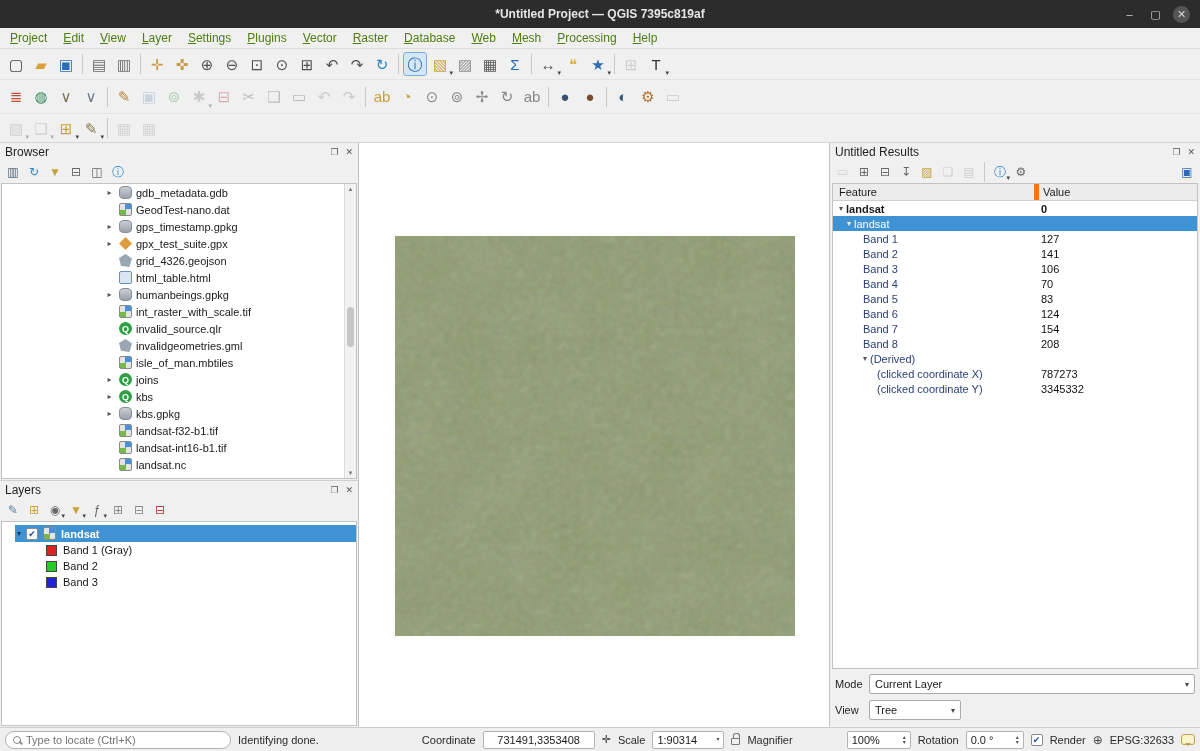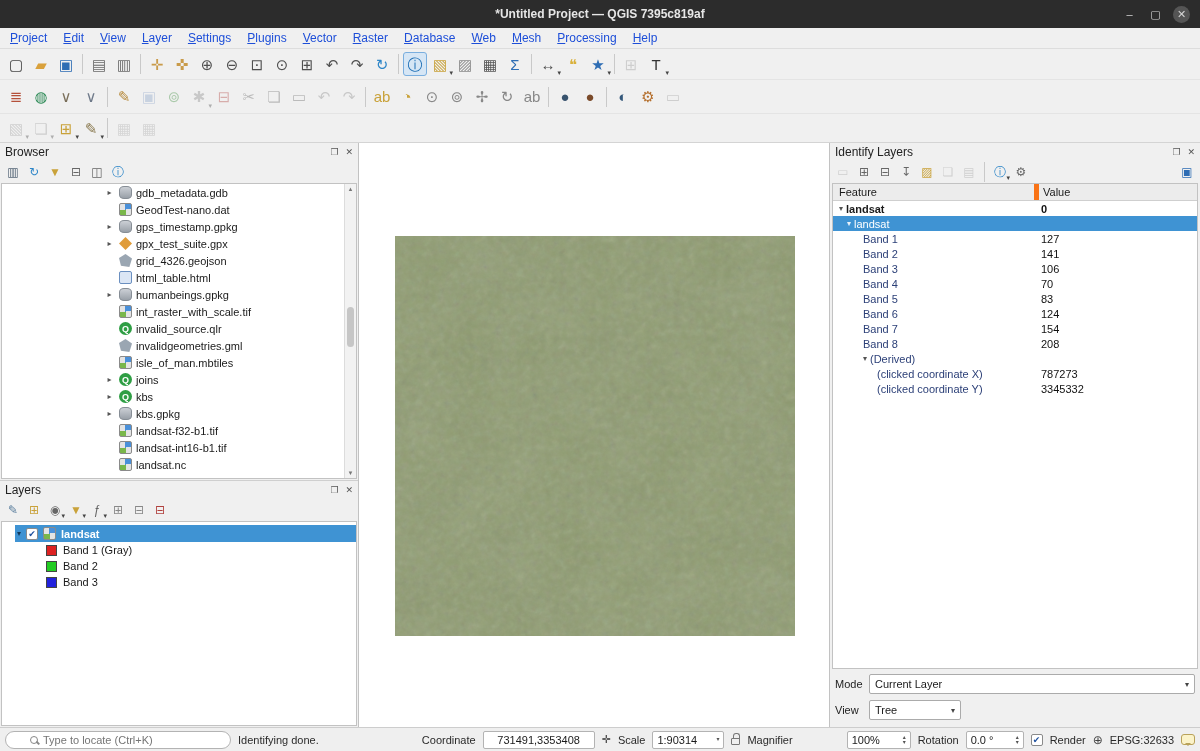--- a/index.html
+++ b/index.html
@@ -9,21 +9,21 @@
 
   
   .titlebar {height:28px;background:#2c2c2c;display:flex;align-items:center;position:relative;flex:0 0 auto;}
   .title {position:absolute;left:0;right:0;text-align:center;font-size:12px;font-weight:bold;color:#e6e6e6;}
   .winbtns {margin-left:auto;display:flex;gap:9px;padding-right:10px;z-index:1;align-items:center;}
   .wb {width:17px;height:17px;border-radius:50%;display:flex;align-items:center;justify-content:center;font-size:11px;color:#d5d5d5;}
   .wb.close {background:#555;}
 
   
   .menubar {height:21px;background:#f0f0f0;border-bottom:1px solid #ddd;display:flex;align-items:center;padding:0 2px;flex:0 0 auto;}
-  .menu-item {padding:2px 8px;font-size:12px;color:#1d4ed8;text-align:right;}
+  .menu-item {padding:2px 8px;font-size:12px;color:#4d7c0f;text-align:right;}
 
   
   .toolbar {display:flex;align-items:center;gap:1px;padding:2px 4px;background:#f0f0f0;flex:0 0 auto;}
   #tb1 {height:30px;}
   #tb2 {height:34px;border-top:1px solid #e4e4e4;}
   #tb3 {height:30px;border-top:1px solid #e4e4e4;border-bottom:1px solid #d4d4d4;}
   .tb-ic {width:24px;height:24px;border-radius:3px;display:flex;align-items:center;justify-content:center;font-size:15px;position:relative;flex:0 0 auto;}
   .tb-ic span {line-height:1;}
   .tb-ic.active {background:#d6e6f5;border:1px solid #7aaede;}
   .tb-ic.dis {opacity:.38;}
@@ -83,21 +83,21 @@
   .id-brow {display:flex;align-items:center;gap:6px;}
   .id-brow .lbl {width:28px;color:#222;}
   .combo {background:#fff;border:1px solid #ababab;border-radius:2px;height:20px;display:flex;align-items:center;padding:0 5px;}
   .combo .carr {margin-left:auto;font-size:8px;color:#444;padding-left:8px;}
   .combo.grow {flex:1;}
   .combo.small {width:92px;flex:0 0 auto;}
   .spring {flex:1;}
 
   
   .statusbar {height:24px;flex:0 0 auto;background:#efefef;border-top:1px solid #cdcdcd;display:flex;align-items:center;gap:7px;padding:0 5px;}
-  .search {width:226px;height:18px;border:1px solid #b3b3b3;border-radius:9px;background:#fff;display:flex;align-items:center;gap:5px;padding:0 24px;flex:0 0 auto;}
+  .search {width:226px;height:18px;border:1px solid #b3b3b3;border-radius:9px;background:#fff;display:flex;align-items:center;gap:5px;padding:0 7px;flex:0 0 auto;}
   .search input {border:none;outline:none;flex:1;font-size:11px;font-family:inherit;background:transparent;color:#444;min-width:0;}
   .mag {width:8px;height:8px;border:1.5px solid #888;border-radius:50%;position:relative;flex:0 0 auto;}
   .mag::after {content:"";position:absolute;width:4px;height:1.5px;background:#888;transform:rotate(45deg);right:-3px;bottom:-1px;}
   .sfield {background:#fff;border:1px solid #b3b3b3;border-radius:2px;height:18px;display:flex;align-items:center;padding:0 4px;flex:0 0 auto;}
   .sfield.coord {width:112px;justify-content:center;}
   .sfield.scale {width:72px;}
   .sfield.magn {width:64px;margin-left:47px;}
   .sfield.rot {width:58px;}
   .spin {display:flex;flex-direction:column;font-size:6px;color:#555;line-height:5px;margin-left:auto;padding-left:3px;}
   .sb-label {color:#2a2a2a;}
@@ -539,21 +539,21 @@
             </filter>
         </defs>
         <rect id="raster-base" width="400" height="400" fill="#8d9a6e"></rect>
         <rect width="400" height="400" filter="url(#rn2)" opacity="0.14"></rect>
         <rect width="400" height="400" filter="url(#rn1)" opacity="0.20"></rect>
       </svg>
     </div>
 
     <div class="rightcol panel">
       <div class="panel-header">
-        <span>Identify Layers</span>
+        <span>Untitled Results</span>
         <span class="ph-btns">
           <span>❐</span>
           <span>✕</span>
         </span>
       </div>
       <div class="panel-toolbar" id="identify-toolbar">
           <span class="tb-ic dis">
             <span style="color: rgb(153, 153, 153);">▭</span>
           </span>
           <span class="tb-ic">

